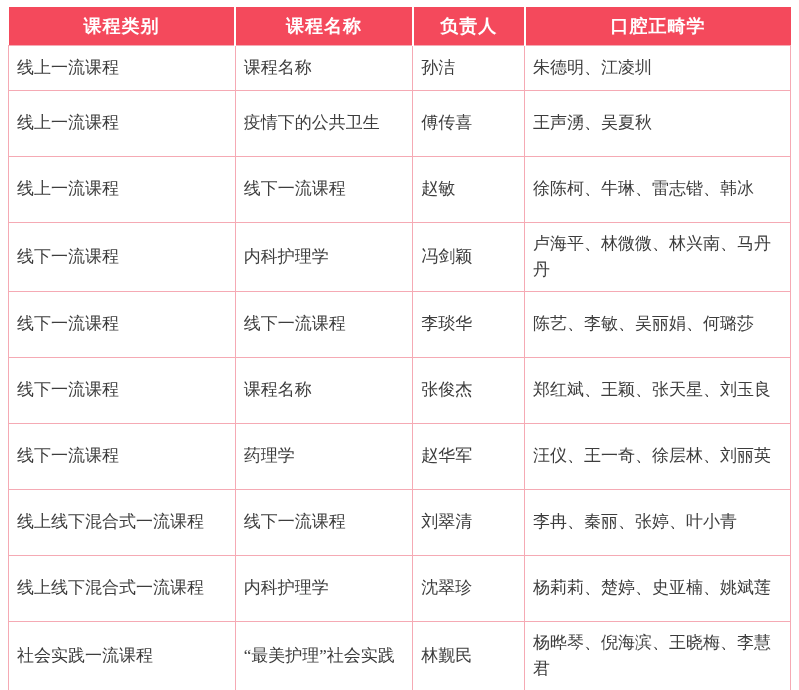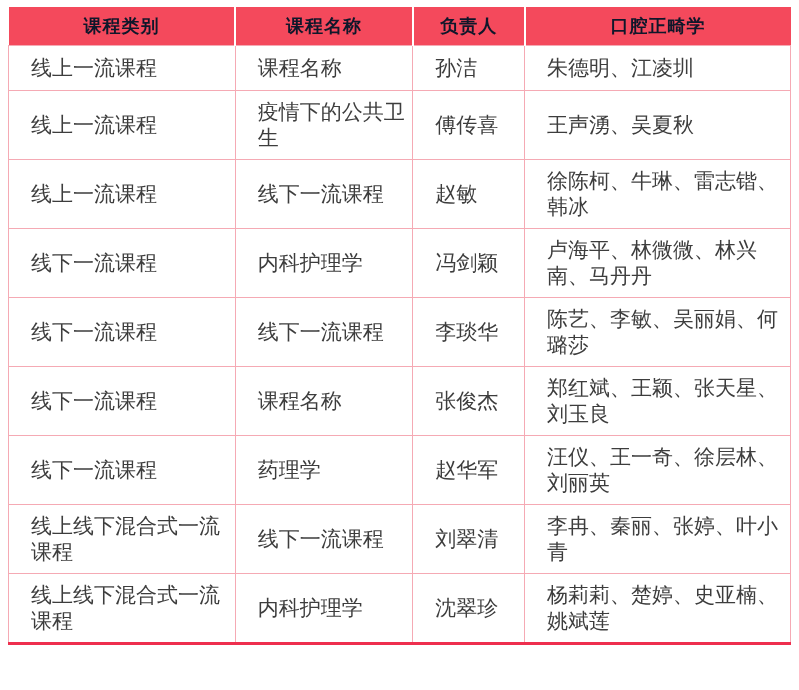--- a/index.html
+++ b/index.html
@@ -21,38 +21,38 @@
     border-bottom: 3px solid #ee2f4e;
   }
   
   col.c1 { width: 29%; }
   col.c2 { width: 22.7%; }
   col.c3 { width: 14.3%; }
   col.c4 { width: 34%; }
 
   thead th {
     background: #f4495c;
-    color: #0f172a;
+    color: #ffffff;
     font-weight: bold;
     font-size: 18px;
     height: 38px;
     text-align: center;
     vertical-align: middle;
     border-left: 2px solid #ffffff;
     border-bottom: 1px solid #f5aab4;
     letter-spacing: 1px;
   }
   thead th:first-child { border-left: none; }
 
   tbody td {
     border: 1px solid #f5aab4;
     color: #3d3d3d;
-    font-size: 21px;
+    font-size: 17px;
     line-height: 26px;
-    padding: 8px 6px 8px 22px;
+    padding: 8px 6px 8px 8px;
     vertical-align: middle;
     text-align: left;
   }
   tbody tr { min-height: 45px; }
   tbody tr.single td { height: 45px; }
   tbody tr.double td { height: 66px; }
 </style>
 </head>
 <body>
 
@@ -120,15 +120,21 @@
     <td>线下一流课程</td>
     <td>刘翠清</td>
     <td>李冉、秦丽、张婷、叶小青</td>
   </tr>
         <tr class="double">
     <td>线上线下混合式一流课程</td>
     <td>内科护理学</td>
     <td>沈翠珍</td>
     <td>杨莉莉、楚婷、史亚楠、姚斌莲</td>
   </tr>
+        <tr class="double">
+    <td>社会实践一流课程</td>
+    <td>“最美护理”社会实践</td>
+    <td>林觐民</td>
+    <td>杨晔琴、倪海滨、王晓梅、李慧君</td>
+  </tr>
       </tbody>
   </table>
 </div>
 
 </body></html>

